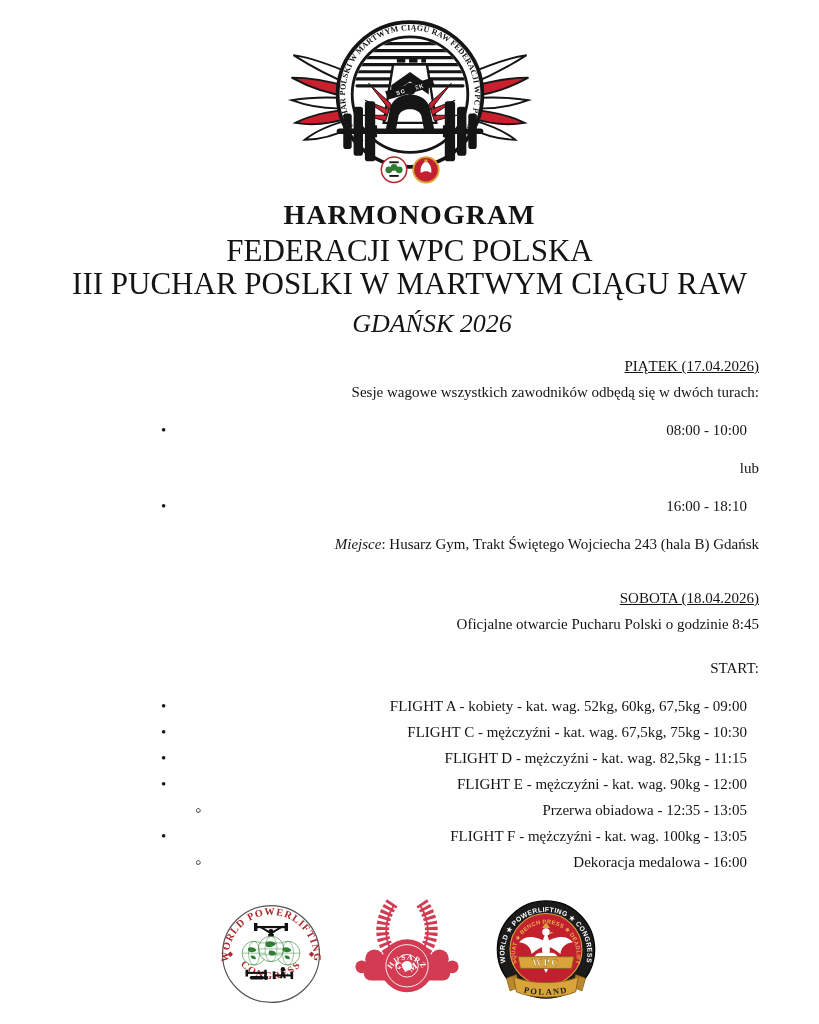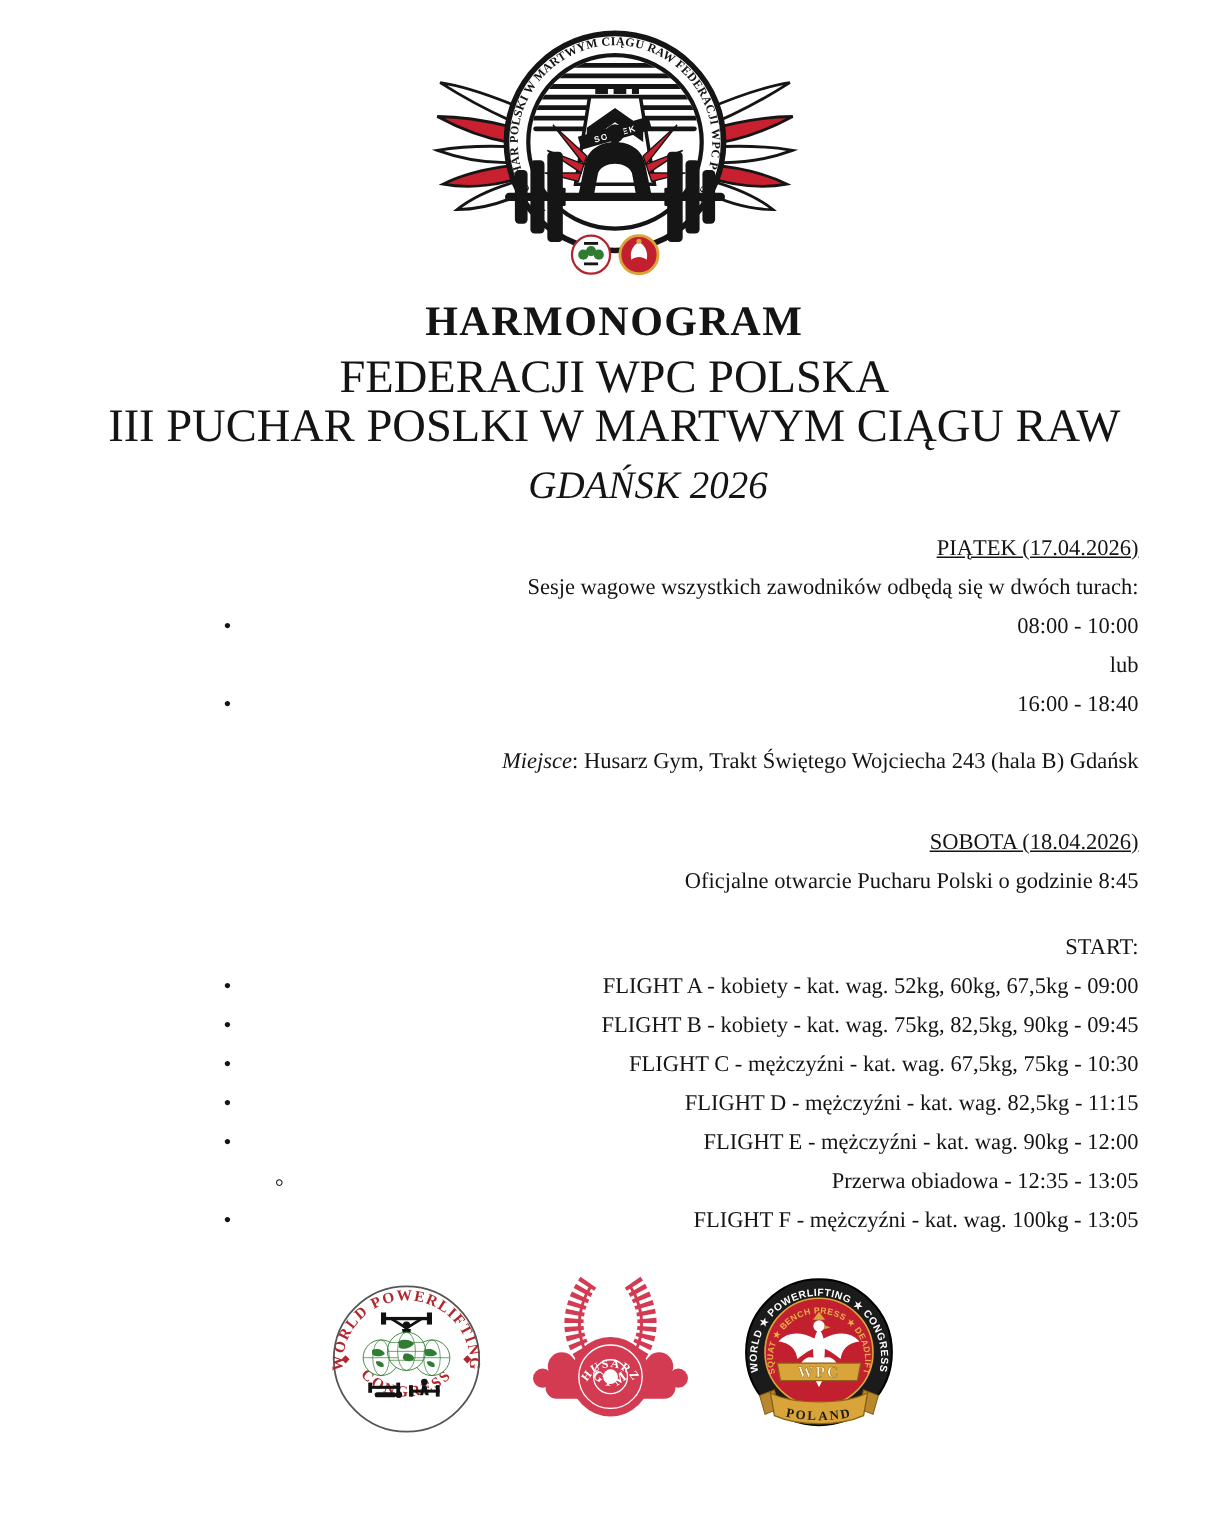--- a/index.html
+++ b/index.html
@@ -21,21 +21,21 @@
     margin:9px 0 0 0; font-size:26px; font-style:italic; text-align:center;padding-left:45px;
   }
   .content { margin:14px 60px 0 85px; font-size:15px; line-height:26px;text-align:right; }
   .section-heading { text-decoration:underline; margin:0; }
   .indent1 { margin:0 0 0 43px; }
   .plain { margin:0; }
   .venue { margin:12px 0 0 26px; }
   .venue .venue-label { font-style:italic; }
   #saturday-heading { margin-top:28px; }
   .start-label { margin-top:18px; }
-  ul.timeslots, ul.schedule { list-style:none; margin:0; padding:0; }
+  ul.timeslots, ul.schedule { list-style:none; margin:12px; padding:0; }
   li.bullet { position:relative; padding-left:80px; }
   li.bullet::before {
     content:"\2022"; position:absolute; left:64px; top:0;
   }
   li.sub { position:relative; padding-left:115px; }
   li.sub::before {
     content:"\25E6"; position:absolute; left:98px; top:0; font-size:18px;
   }
   .footer-logos {
     margin-top:20px; display:flex; justify-content:center;
@@ -153,36 +153,36 @@
 
   <div class="content">
 
     <p class="section-heading" id="friday-heading">PIĄTEK (17.04.2026)</p>
     <p class="indent1">Sesje wagowe wszystkich zawodników odbędą się w dwóch turach:</p>
     <ul class="timeslots">
       <li class="bullet">08:00 - 10:00</li>
     </ul>
     <p class="indent1 plain">lub</p>
     <ul class="timeslots">
-      <li class="bullet">16:00 - 18:40</li>
+      <li class="bullet">16:00 - 18:10</li>
     </ul>
     <p class="venue"><span class="venue-label">Miejsce</span><span>: Husarz Gym, Trakt Świętego Wojciecha 243 (hala B) Gdańsk</span></p>
 
     <p class="section-heading" id="saturday-heading">SOBOTA (18.04.2026)</p>
     <p class="indent1">Oficjalne otwarcie Pucharu Polski o godzinie 8:45</p>
     <p class="indent1 start-label">START:</p>
 
     <ul class="schedule">
       <li class="bullet">FLIGHT A - kobiety - kat. wag. 52kg, 60kg, 67,5kg - 09:00</li>
-      <li class="bullet">FLIGHT B - kobiety - kat. wag. 75kg, 82,5kg, 90kg - 09:45</li>
       <li class="bullet">FLIGHT C - mężczyźni - kat. wag. 67,5kg, 75kg - 10:30</li>
       <li class="bullet">FLIGHT D - mężczyźni - kat. wag. 82,5kg - 11:15</li>
       <li class="bullet">FLIGHT E - mężczyźni - kat. wag. 90kg - 12:00</li>
       <li class="sub">Przerwa obiadowa - 12:35 - 13:05</li>
       <li class="bullet">FLIGHT F - mężczyźni - kat. wag. 100kg - 13:05</li>
+      <li class="sub">Dekoracja medalowa - 16:00</li>
     </ul>
   </div>
 
   <div class="footer-logos">
 
     <svg width="102" height="102" viewBox="0 0 120 120" aria-hidden="true">
       <defs>
         <path id="cgTop" d="M10,64 A50,50 0 0 1 110,64" fill="none"></path>
         <path id="cgBot" d="M15,56 A47,47 0 0 0 105,56" fill="none"></path>
       </defs>

